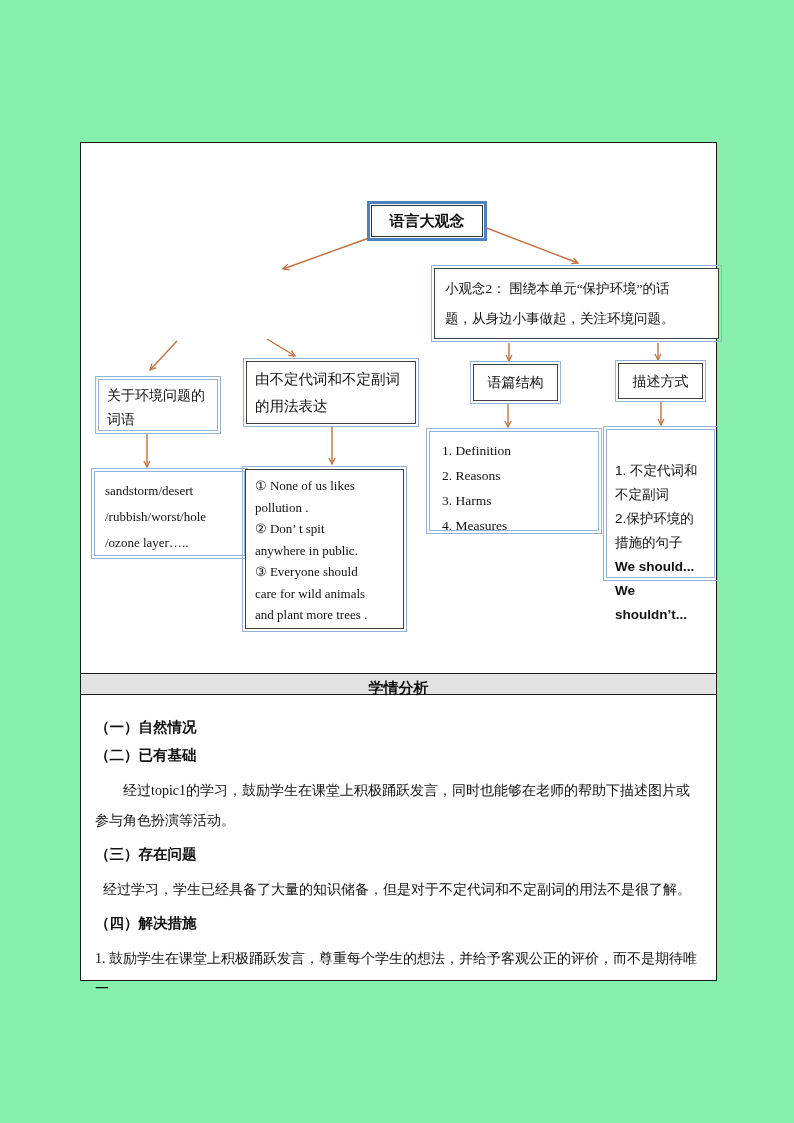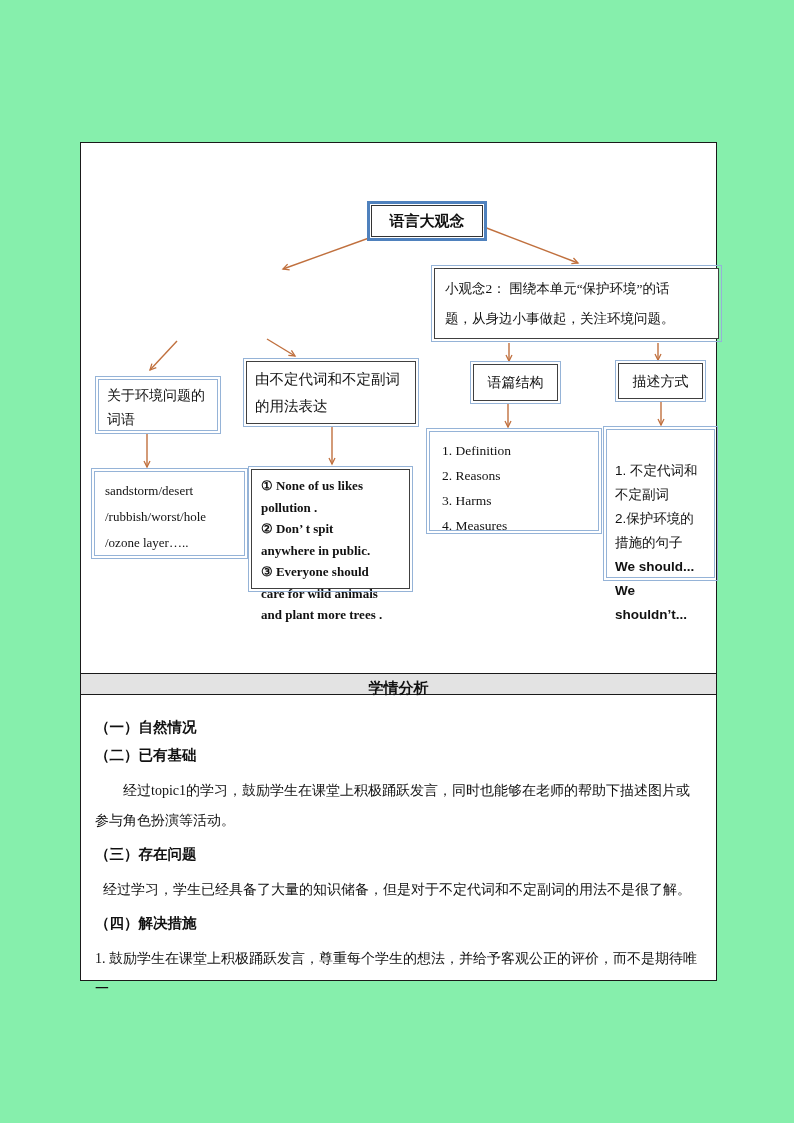--- a/index.html
+++ b/index.html
@@ -90,21 +90,21 @@
 的用法表达</div>
 
       <div class="dbox cnprint" style="left:392px; top:221px; width:85px; height:37px; font-size:14px; line-height:35px; text-align:center;">语篇结构</div>
 
       <div class="dbox cnprint" style="left:537px; top:220px; width:85px; height:36px; font-size:14px; line-height:34px; text-align:center;">描述方式</div>
 
       <div class="dbox blueline enserif" style="left:13px; top:328px; width:151px; height:85px; padding:6px 10px; font-size:13px; line-height:26px; box-sizing:border-box;">sandstorm/desert
 /rubbish/worst/hole
 /ozone layer…..</div>
 
-      <div class="dbox enserif" style="left:170px; top:326px; width:159px; height:120px; padding:5px 9px; font-size:13px; line-height:21.5px; box-sizing:border-box;font-weight:bold;">① None of us likes
+      <div class="dbox enserif" style="left:164px; top:326px; width:159px; height:160px; padding:5px 9px; font-size:13px; line-height:21.5px; box-sizing:border-box;">① None of us likes
 pollution .
 ② Don’ t spit
 anywhere in public.
 ③ Everyone should
 care for wild animals
 and plant more trees .</div>
 
       <div class="dbox blueline enserif" style="left:348px; top:288px; width:170px; height:100px; padding:6px 12px; font-size:13.5px; line-height:25px; box-sizing:border-box;">1. Definition
 2. Reasons
 3. Harms

